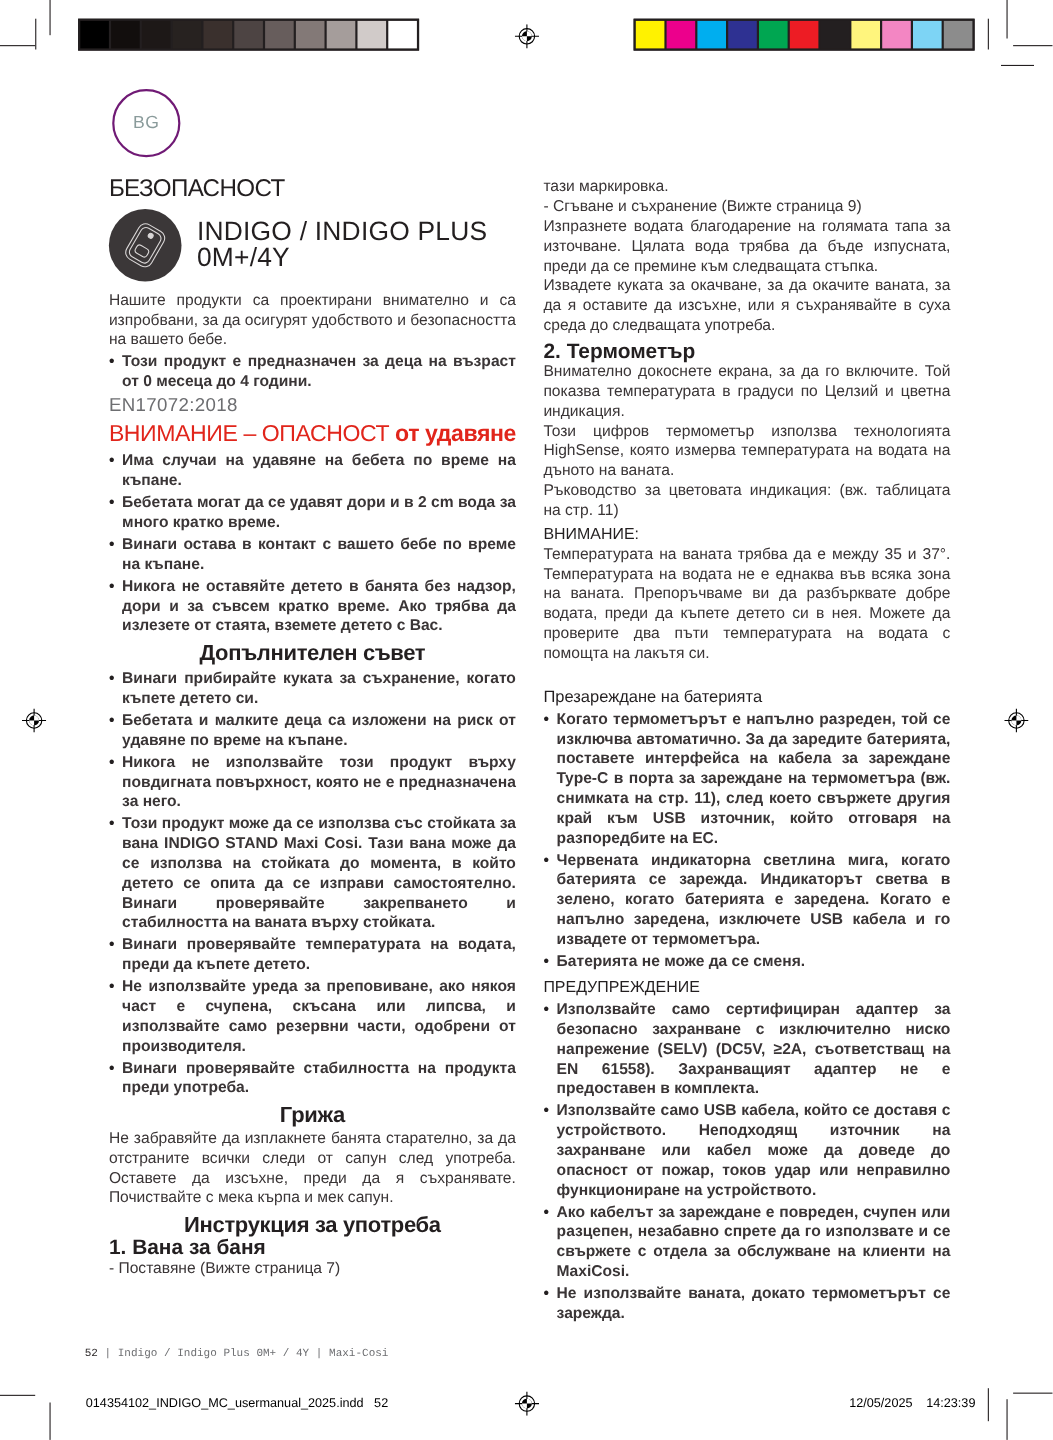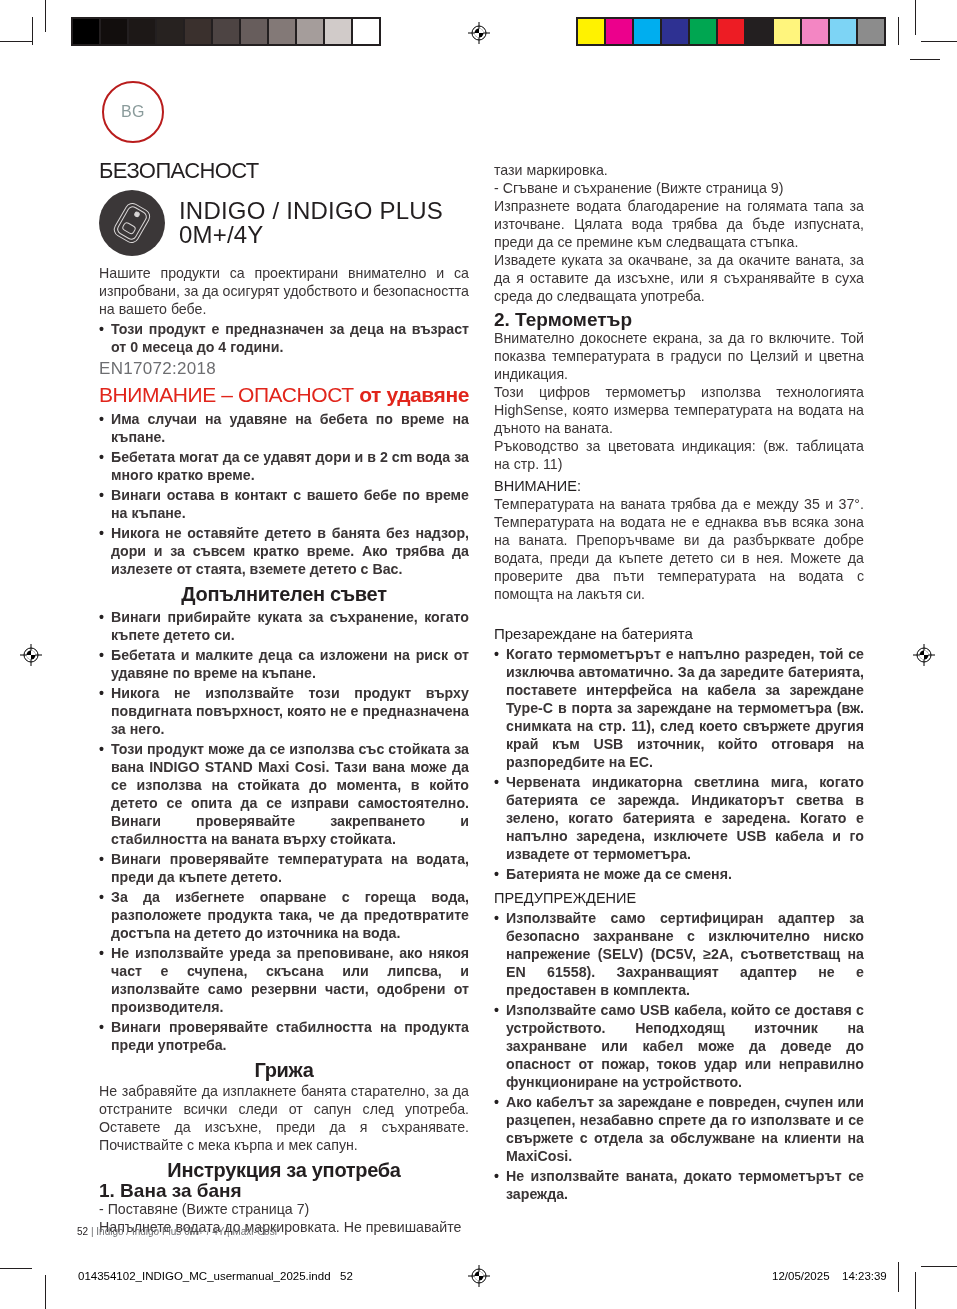--- a/index.html
+++ b/index.html
@@ -3,41 +3,41 @@
 <meta charset="utf-8">
 <style>
   html, body { margin:0; padding:0; background:#fff; }
   body { width:957px; height:1309px; position:relative; overflow:hidden;
          font-family:"DejaVu Sans", sans-serif; color:#231f20; }
   .crop { position:absolute; background:#231f20; }
   .swatches { position:absolute; top:17px; display:flex; border:2px solid #231f20; background:#231f20; }
   .sw { width:26px; height:25px; margin-right:2px; }
   .sw:last-child { margin-right:0; }
   .reg { position:absolute; width:22px; height:22px; }
-  .lang-badge { position:absolute; left:102px; top:81px; width:58px; height:58px; border:2px solid #b91c1c;
+  .lang-badge { position:absolute; left:102px; top:81px; width:58px; height:58px; border:2px solid #701a75;
                 border-radius:50%; display:flex; align-items:center; justify-content:center;
                 color:#8a9b9b; font-size:16px; font-family:"Liberation Sans", sans-serif; letter-spacing:0.5px; }
   .col { position:absolute; width:370px; font-family:"Liberation Sans", sans-serif; font-size:14.2px;
          line-height:18px; color:#3a3536; }
   .col p { margin:0; text-align:justify; }
   .h-main { font-size:22px; font-weight:normal; letter-spacing:-0.6px; color:#231f20; margin:0; line-height:26px; }
   .h-product { font-size:24px; line-height:24px; color:#231f20; letter-spacing:0.2px; }
   .h-red { font-size:21px; color:#e1251b; line-height:26px; margin:2px 0 0 0; letter-spacing:-0.4px; }
   .h-red b { font-weight:bold; }
   .h-sec { font-size:20px; line-height:24px; margin:4px 0 0 0; color:#231f20; font-weight:bold; letter-spacing:-0.3px;text-align:center; }
   .h-sub { font-size:19px; line-height:18px; font-weight:bold; color:#231f20; margin:2px 0 0 0; }
   .h-caps { font-size:14.5px; line-height:18px; color:#231f20; margin:4px 0 0 0; }
   .std { font-size:17px; color:#6d6e71; line-height:22px; margin:2px 0 0 0; letter-spacing:0.3px; }
   ul.bl { list-style:none; padding:0; margin:2px 0 0 0;font-weight:bold; }
   ul.bl li { position:relative; padding-left:12px; text-align:justify; margin:0 0 2px 0; }
   ul.bl li::before { content:"•"; position:absolute; left:0; top:0; color:#231f20; }
   .product-row { display:flex; align-items:center; margin:6px 0 8px 0; }
   .product-img { width:66px; height:66px; border-radius:50%; background:#3b3738; margin-right:14px; flex:none;
                  display:flex; align-items:center; justify-content:center; }
-  .footer-run { position:absolute; left:77px; top:1226px; font-family:Liberation Sans, sans-serif; font-size:10px; color:#6d6e71;text-align:center; }
+  .footer-run { position:absolute; left:77px; top:1226px; font-family:Liberation Mono, monospace; font-size:10px; color:#6d6e71;text-align:center; }
   .footer-run b { color:#231f20; font-weight:normal; }
   .slug { position:absolute; top:1270px; font-family:"Liberation Sans", sans-serif; font-size:11.5px; color:#000; }
 </style>
 </head>
 <body>
 
 <div class="crop" style="left:45px;top:0;width:1px;height:32px;"></div>
 <div class="crop" style="left:0;top:41px;width:32px;height:1px;"></div>
 <div class="crop" style="left:32px;top:17px;width:1px;height:28px;"></div>
 <div class="crop" style="left:915px;top:0;width:1px;height:35px;"></div>
@@ -138,30 +138,28 @@
     <li>Винаги остава в контакт с вашето бебе по време на къпане.</li>
     <li>Никога не оставяйте детето в банята без надзор, дори и за съвсем кратко време. Ако трябва да излезете от стаята, вземете детето с Вас.</li>
   </ul>
   <h2 class="h-sec">Допълнителен съвет</h2>
   <ul class="bl">
     <li>Винаги прибирайте куката за съхранение, когато къпете детето си.</li>
     <li>Бебетата и малките деца са изложени на риск от удавяне по време на къпане.</li>
     <li>Никога не използвайте този продукт върху повдигната повърхност, която не е предназначена за него.</li>
     <li>Този продукт може да се използва със стойката за вана INDIGO STAND Maxi Cosi. Тази вана може да се използва на стойката до момента, в който детето се опита да се изправи самостоятелно. Винаги проверявайте закрепването и стабилността на ваната върху стойката.</li>
     <li>Винаги проверявайте температурата на водата, преди да къпете детето.</li>
-    <li>За да избегнете опарване с гореща вода, разположете продукта така, че да предотвратите достъпа на детето до източника на вода.</li>
     <li>Не използвайте уреда за преповиване, ако някоя част е счупена, скъсана или липсва, и използвайте само резервни части, одобрени от производителя.</li>
     <li>Винаги проверявайте стабилността на продукта преди употреба.</li>
   </ul>
   <h2 class="h-sec">Грижа</h2>
   <p>Не забравяйте да изплакнете банята старателно, за да отстраните всички следи от сапун след употреба. Оставете да изсъхне, преди да я съхранявате. Почиствайте с мека кърпа и мек сапун.</p>
   <h2 class="h-sec">Инструкция за употреба</h2>
   <div class="h-sub" style="margin-top:0;">1. Вана за баня</div>
   <p>- Поставяне (Вижте страница 7)</p>
-  <p>Напълнете водата до маркировката. Не превишавайте</p>
 </div>
 
 <div class="col" style="left:494px;top:161px;">
   <p>тази маркировка.</p>
   <p>- Сгъване и съхранение (Вижте страница 9)</p>
   <p>Изпразнете водата благодарение на голямата тапа за източване. Цялата вода трябва да бъде изпусната, преди да се премине към следващата стъпка.</p>
   <p>Извадете куката за окачване, за да окачите ваната, за да я оставите да изсъхне, или я съхранявайте в суха среда до следващата употреба.</p>
   <div class="h-sub" style="margin-top:6px;">2. Термометър</div>
   <p>Внимателно докоснете екрана, за да го включите. Той показва температурата в градуси по Целзий и цветна индикация.</p>
   <p>Този цифров термометър използва технологията HighSense, която измерва температурата на водата на дъното на ваната.</p>

